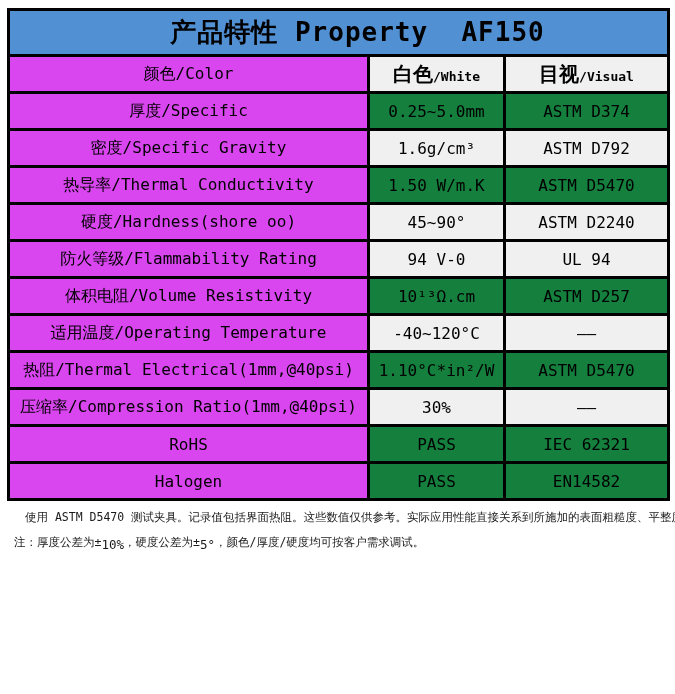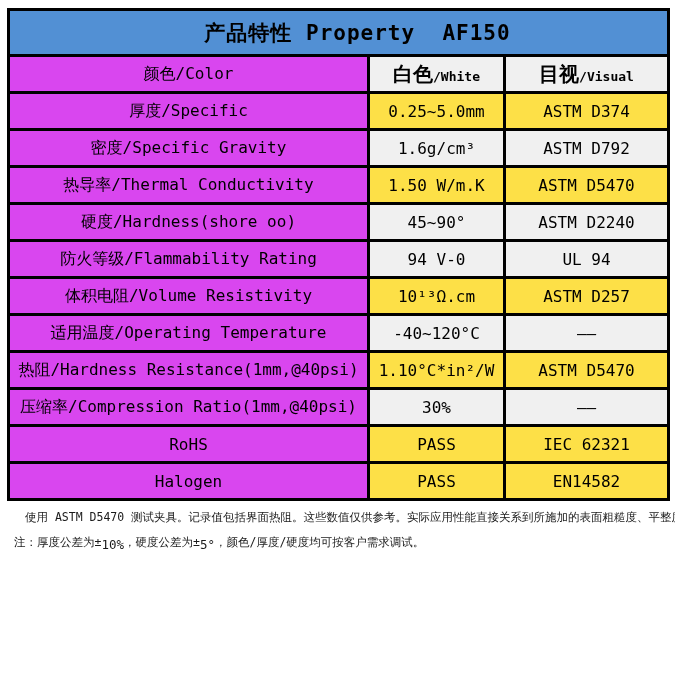--- a/index.html
+++ b/index.html
@@ -20,27 +20,27 @@
   col.c2 { width: 136px; }
   col.c3 { width: 164px; }
 
   td {
     border: 3px solid #000;
     text-align: center;
     vertical-align: middle;
     padding: 0 2px;
     white-space: nowrap;
     overflow: hidden;
-    background: #fde047;
+    background: #15803d;
   }
 
   td.title {
     background: #5290d4;
     font-weight: bold;
-    font-size: 21px;
+    font-size: 26px;
     height: 43px;
     white-space: pre;
     letter-spacing: 1px;
     padding-left: 40px;
   }
 
   td.label {
     background: #d946ef;
     font-size: 16px;
     height: 34px;
@@ -116,21 +116,21 @@
         <td class="label">体积电阻/Volume Resistivity</td>
         <td class="value">10¹³Ω.cm</td>
         <td class="method">ASTM D257</td>
       </tr>
       <tr class="shade">
         <td class="label">适用温度/Operating Temperature</td>
         <td class="value">-40~120°C</td>
         <td class="method">——</td>
       </tr>
       <tr>
-        <td class="label">热阻/Hardness Resistance(1mm,@40psi)</td>
+        <td class="label">热阻/Thermal Electrical(1mm,@40psi)</td>
         <td class="value">1.10°C*in²/W</td>
         <td class="method">ASTM D5470</td>
       </tr>
       <tr class="shade">
         <td class="label">压缩率/Compression Ratio(1mm,@40psi)</td>
         <td class="value">30%</td>
         <td class="method">——</td>
       </tr>
       <tr>
         <td class="label">RoHS</td>

